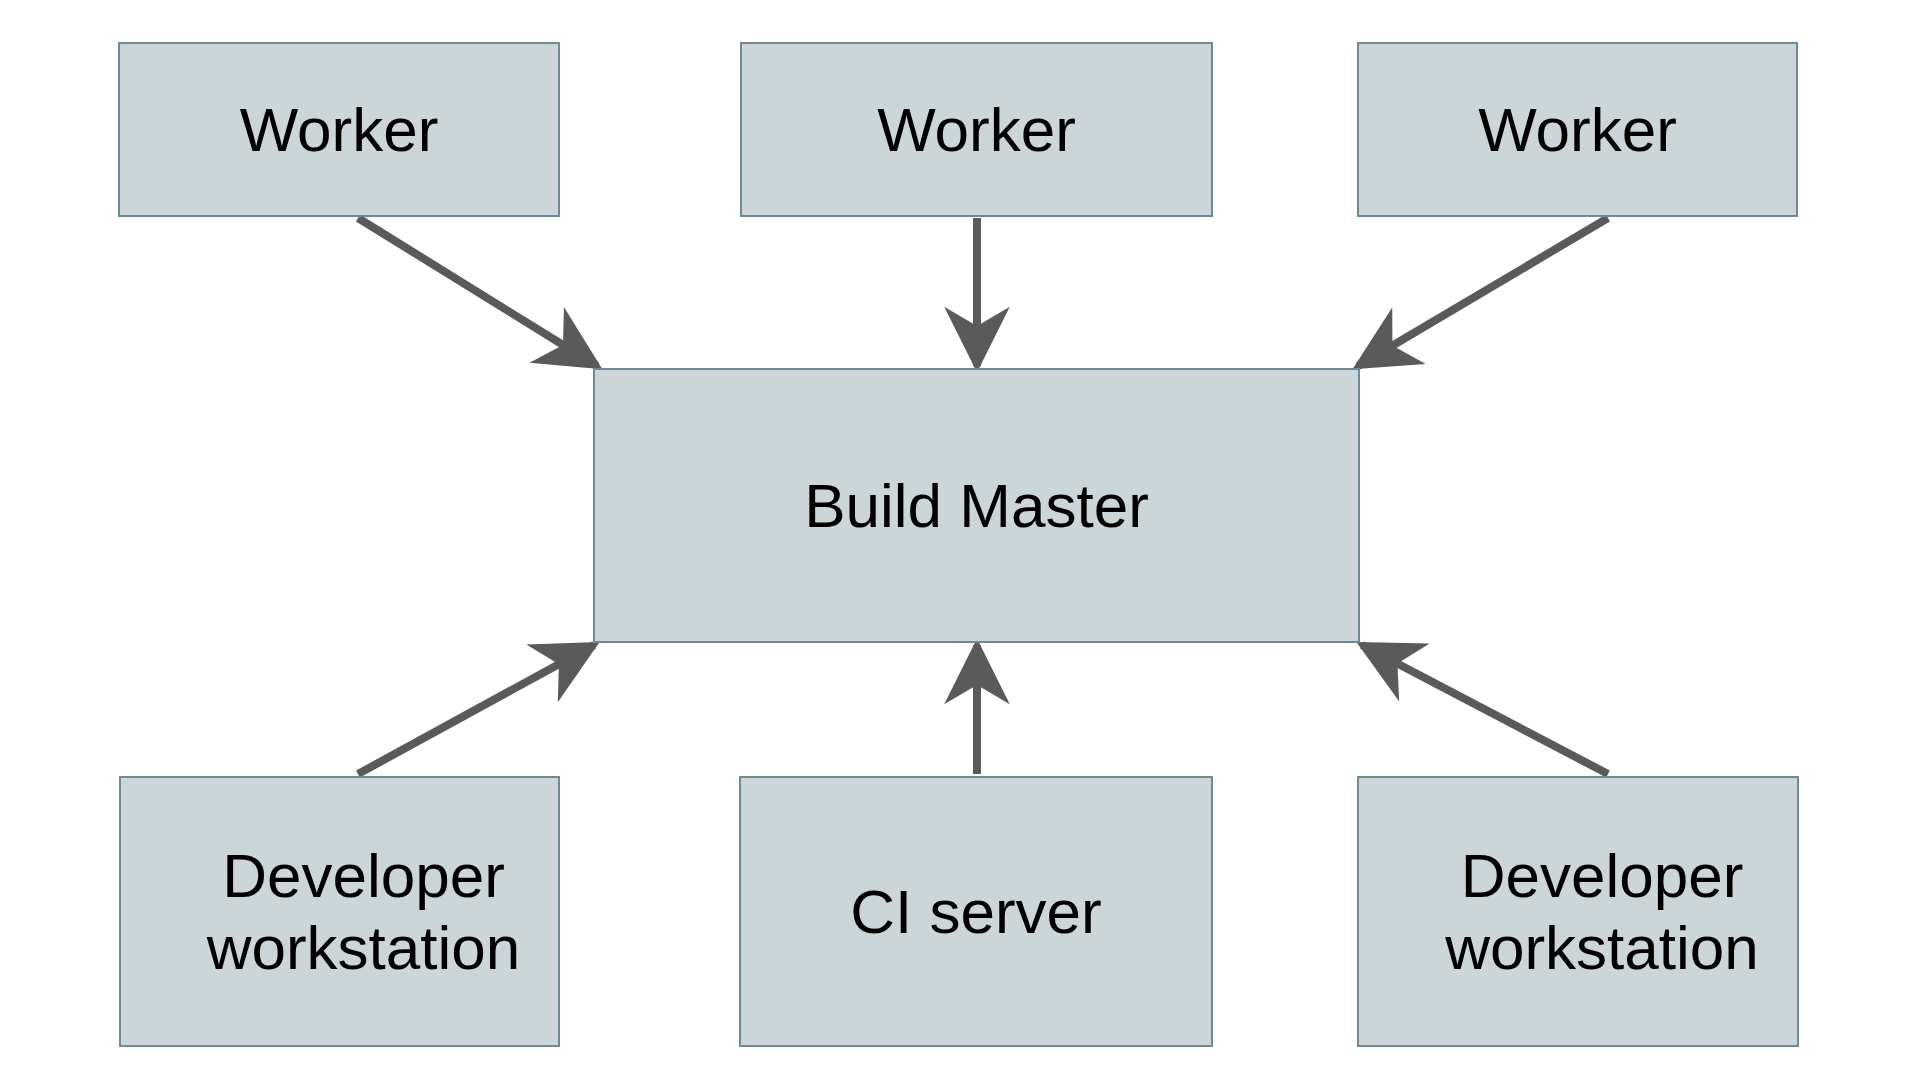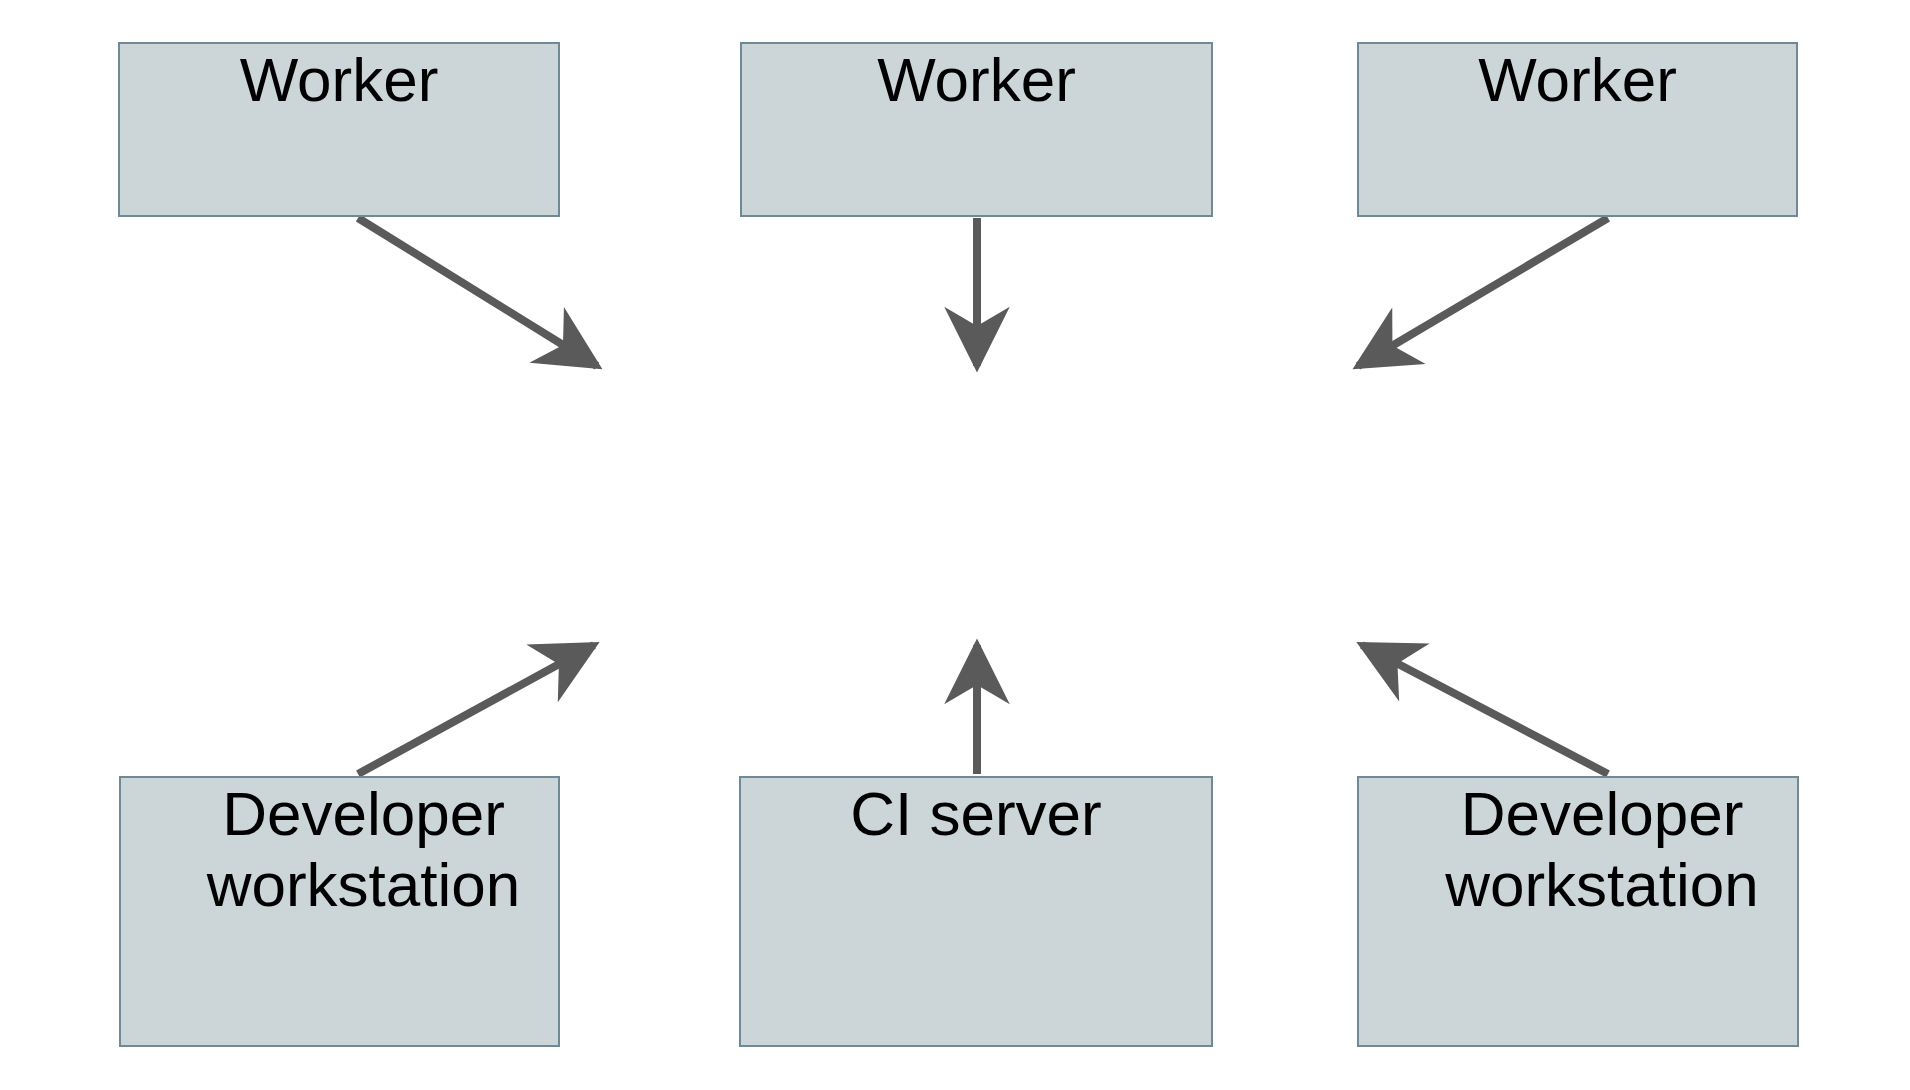--- a/index.html
+++ b/index.html
@@ -24,21 +24,21 @@
     width: 1910px;
     height: 1090px;
     pointer-events: none;
   }
   .node {
     position: absolute;
     box-sizing: border-box;
     background: #ccd5d8;
     border: 2px solid #6f8a96;
     display: flex;
-    align-items: flex-start;
+    align-items: center;
     justify-content: center;
     text-align: center;
     color: #000000;
     line-height: 1.15;
     z-index: 2;
   }
   .node-label {
     display: block;
     white-space: pre-line;
     padding: 0 10px;
@@ -74,20 +74,23 @@
   </div>
 
   <div class="node n-worker" style="left: 740px; top: 42px; width: 473px; height: 175px; background: rgb(204, 213, 216); border-color: rgb(111, 138, 150); color: rgb(0, 0, 0);">
     <span class="node-label">Worker</span>
   </div>
 
   <div class="node n-worker" style="left: 1357px; top: 42px; width: 441px; height: 175px; background: rgb(204, 213, 216); border-color: rgb(111, 138, 150); color: rgb(0, 0, 0);">
     <span class="node-label">Worker</span>
   </div>
 
+  <div class="node n-master" style="left: 593px; top: 368px; width: 767px; height: 275px; background: rgb(204, 213, 216); border-color: rgb(111, 138, 150); color: rgb(0, 0, 0);">
+    <span class="node-label">Build Master</span>
+  </div>
 
   <div class="node n-dev" style="left: 119px; top: 776px; width: 441px; height: 271px; background: rgb(204, 213, 216); border-color: rgb(111, 138, 150); color: rgb(0, 0, 0);">
     <span class="node-label">Developer
 workstation</span>
   </div>
 
   <div class="node n-ci" style="left: 739px; top: 776px; width: 474px; height: 271px; background: rgb(204, 213, 216); border-color: rgb(111, 138, 150); color: rgb(0, 0, 0);">
     <span class="node-label">CI server</span>
   </div>
 

